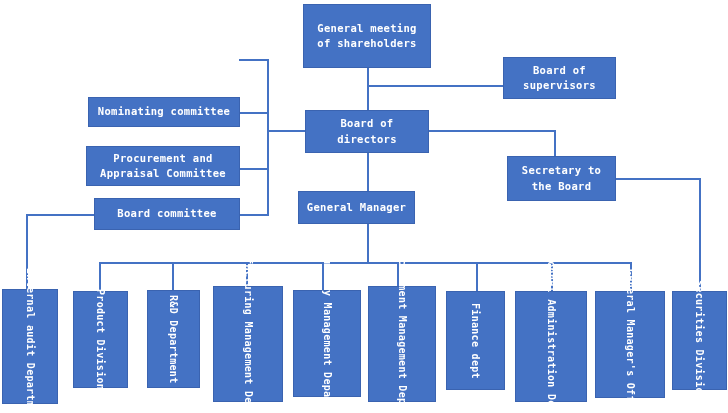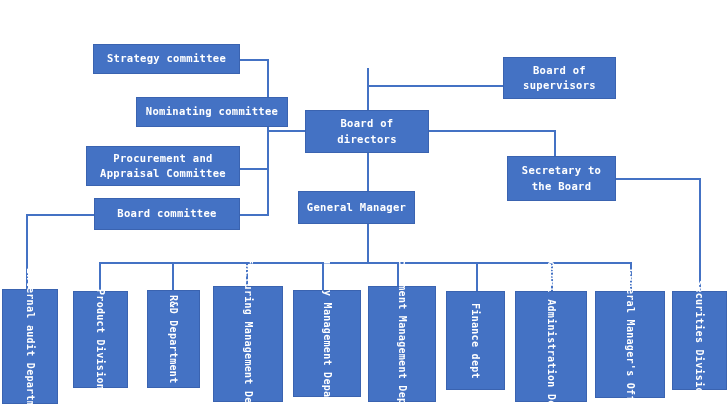--- a/index.html
+++ b/index.html
@@ -76,42 +76,42 @@
 
   <div class="ln vt" style="left:99px;top:262px;height:29px;"></div>
   <div class="ln vt" style="left:172px;top:262px;height:28px;"></div>
   <div class="ln vt" style="left:246px;top:262px;height:24px;"></div>
   <div class="ln vt" style="left:322px;top:262px;height:28px;"></div>
   <div class="ln vt" style="left:397px;top:262px;height:24px;"></div>
   <div class="ln vt" style="left:476px;top:262px;height:29px;"></div>
   <div class="ln vt" style="left:551px;top:262px;height:29px;"></div>
   <div class="ln vt" style="left:630px;top:262px;height:29px;"></div>
 
+  <div class="node h" style="left:303px;top:4px;width:128px;height:64px;">
+    <span>General meeting of shareholders</span>
+  </div>
 
   <div class="node h" style="left:503px;top:57px;width:113px;height:42px;">
     <span>Board of supervisors</span>
   </div>
 
   <div class="node h" style="left:305px;top:110px;width:124px;height:43px;">
     <span>Board of directors</span>
   </div>
 
   <div class="node h" style="left:501px;top:156px;width:109px;height:45px;margin-left:6px;">
     <span>Secretary to the Board</span>
   </div>
 
   <div class="node h" style="left:298px;top:191px;width:117px;height:33px;">
     <span>General Manager</span>
   </div>
 
-  <div class="node h" style="left:93px;top:44px;width:147px;height:30px;">
-    <span>Strategy committee</span>
-  </div>
 
-  <div class="node h" style="left:88px;top:97px;width:152px;height:30px;margin-left:48px;">
+  <div class="node h" style="left:88px;top:97px;width:152px;height:30px;">
     <span>
     </span>
     <span>Nominating committee</span>
   </div>
 
   <div class="node h" style="left:86px;top:146px;width:154px;height:40px;">
     <span>Procurement and Appraisal Committee</span>
   </div>
 
   <div class="node h" style="left:94px;top:198px;width:146px;height:32px;">

